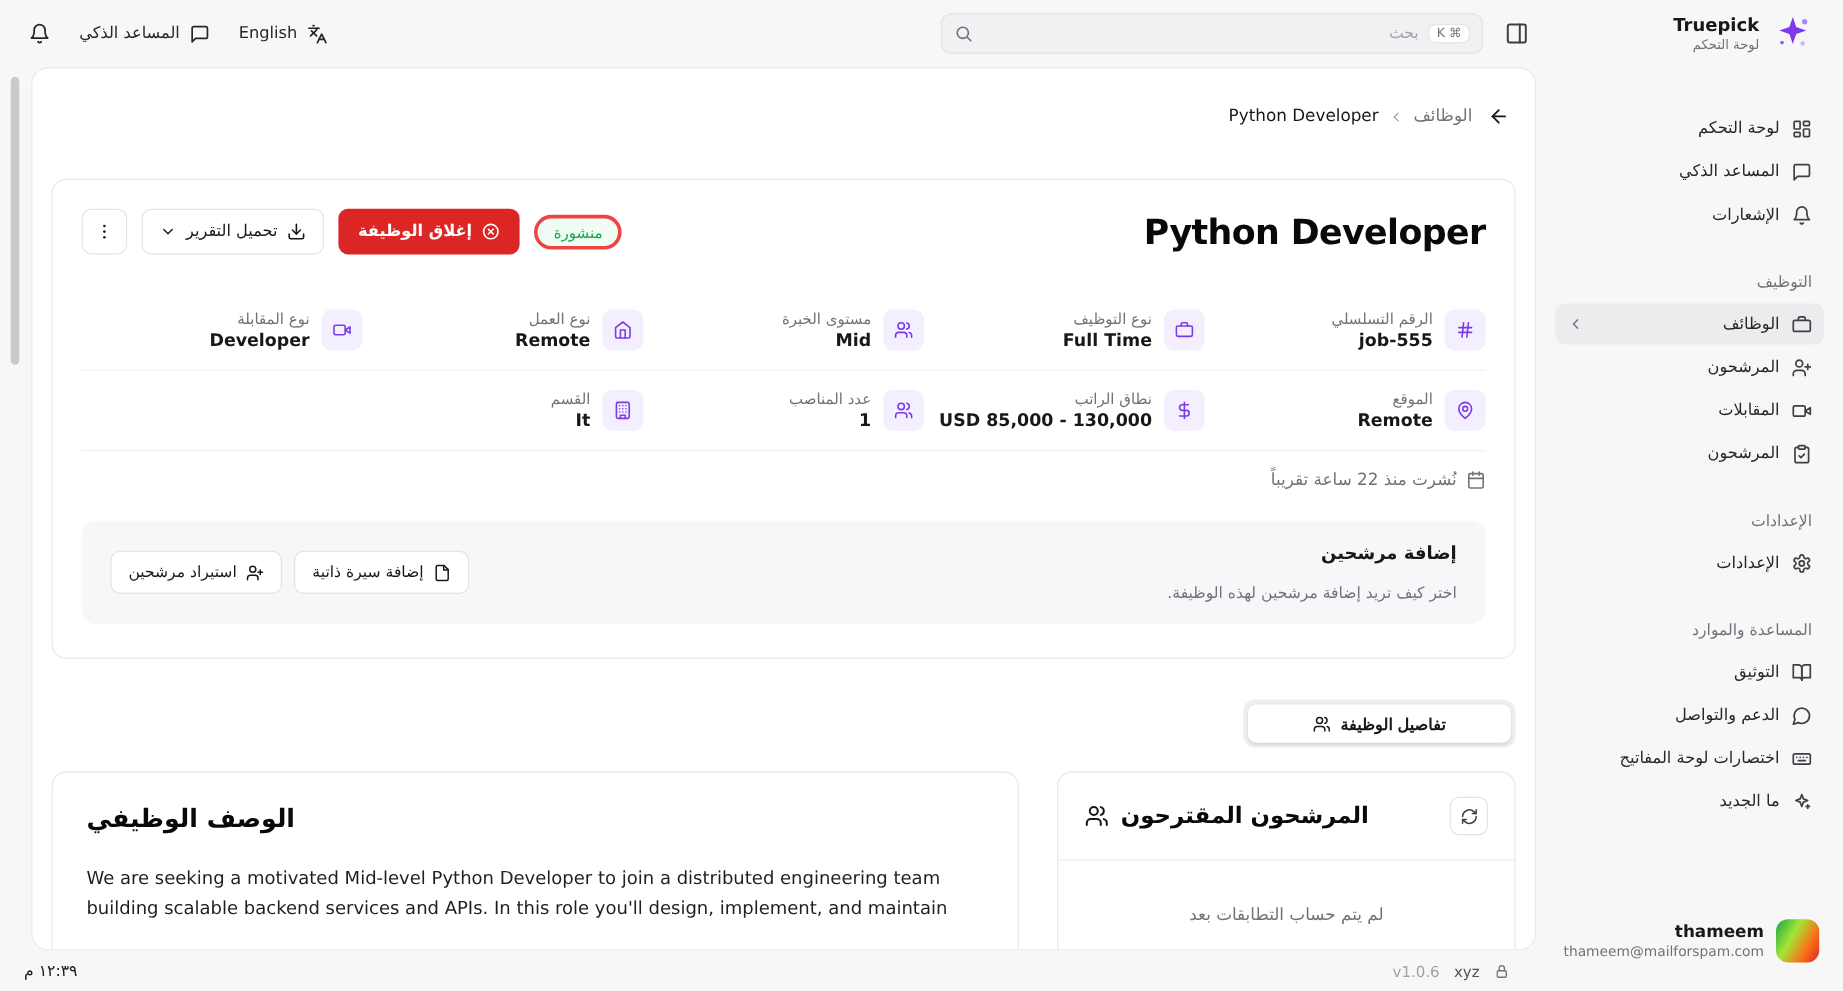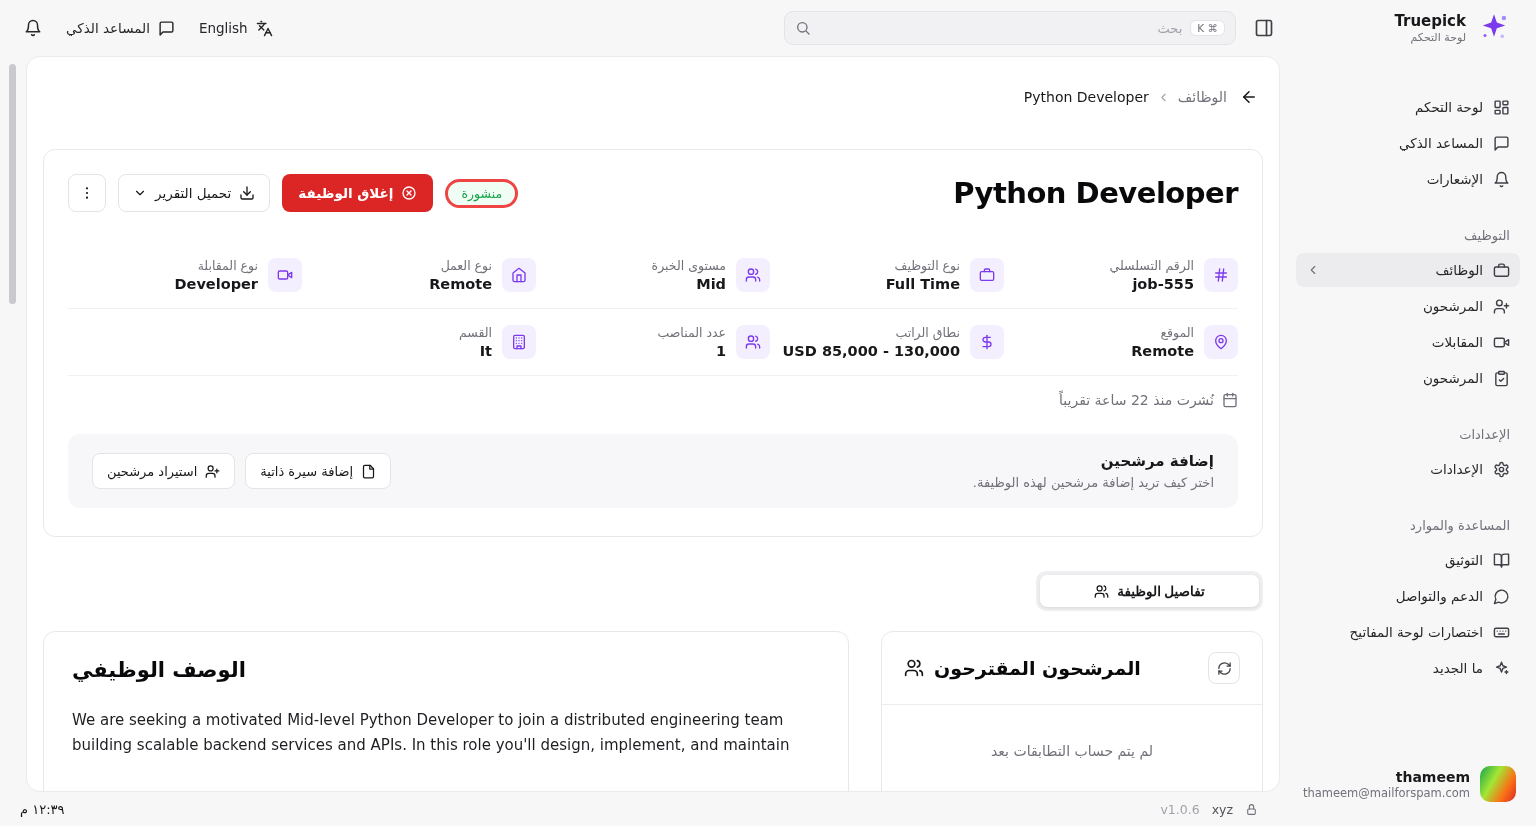--- a/index.html
+++ b/index.html
@@ -82,32 +82,32 @@
   .flabel { font-size:12.5px; color:#71717a; }
   .fval { font-size:14.5px; font-weight:700; color:#18181b; margin-top:3px;
     direction:ltr; text-align:right; }
 
   .posted { border-top:1px solid #f0f0f2; padding:16px 0 14px; display:flex; align-items:center;
     gap:8px; color:#71717a; font-size:14px; }
 
   .add-box { margin-top:12px; background:#f7f7f9; border-radius:12px; padding:18px 24px;
     display:flex; align-items:center; justify-content:space-between; gap:16px; }
   .add-title { font-size:15px; font-weight:700; color:#18181b; }
-  .add-sub { font-size:13px; color:#71717a; margin-top:5px; }
+  .add-sub { font-size:13px; color:#71717a; margin-top:17px; }
   .add-actions { display:flex; align-items:center; gap:10px; }
   .btn-sm { height:36px; font-size:13px; }
   .btn-grad { border:none; color:#fff; font-weight:600; padding:0 16px;
     background:linear-gradient(to left,#35155d 0%,#6d28d9 40%,#7c3aed 100%); }
 
   
   .tabs { direction:ltr; margin-top:34px; display:inline-flex; background:#efeff2;
     border-radius:10px; padding:4px; }
   .tab { width:219px; height:32px; display:flex; align-items:center; justify-content:center;
     gap:8px; border:none; background:transparent; border-radius:7px; cursor:pointer;
-    font-family:Liberation Serif, serif; font-size:13.5px; color:#52525b; }
+    font-family:Liberation Sans, sans-serif; font-size:13.5px; color:#52525b; }
   .tab.active { background:#fff; box-shadow:0 1px 3px rgba(0,0,0,.1); color:#18181b; font-weight:600; }
   .tab-label { direction:rtl; }
 
   
   .bottom { direction:ltr; margin-top:20px; display:grid; grid-template-columns:1fr 382px;
     gap:32px; align-items:start; }
   .desc-card { background:#fff; border:1px solid #e8e8ec; border-radius:12px;
     padding:26px 28px; min-height:300px; direction:ltr; text-align:left; }
   .desc-title { font-size:21px; font-weight:700; color:#09090b; }
   .desc-body { margin-top:26px; font-size:15px; line-height:1.65; color:#1f1f23; }

